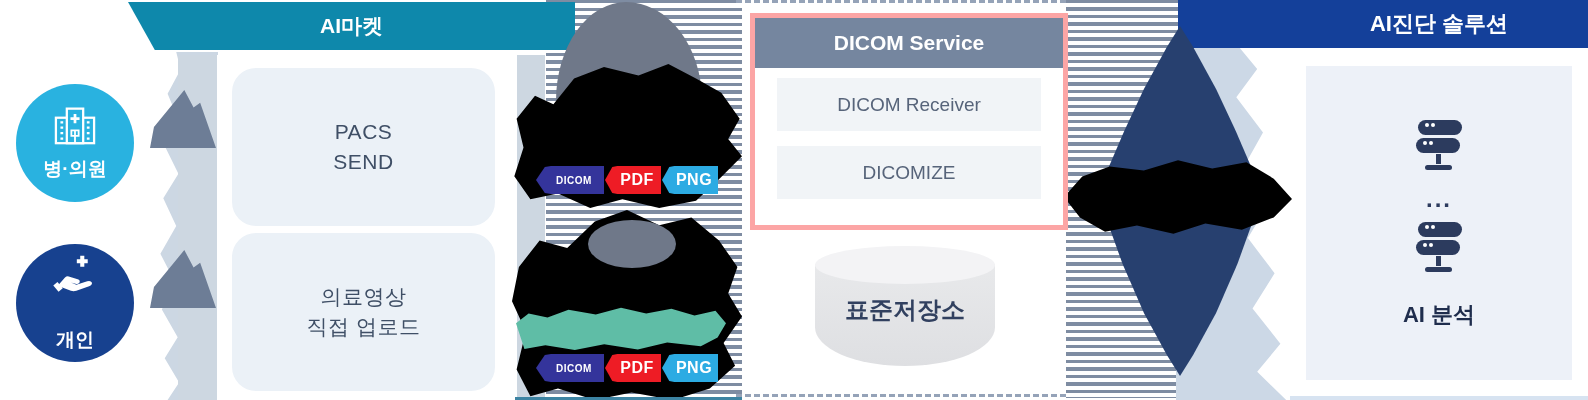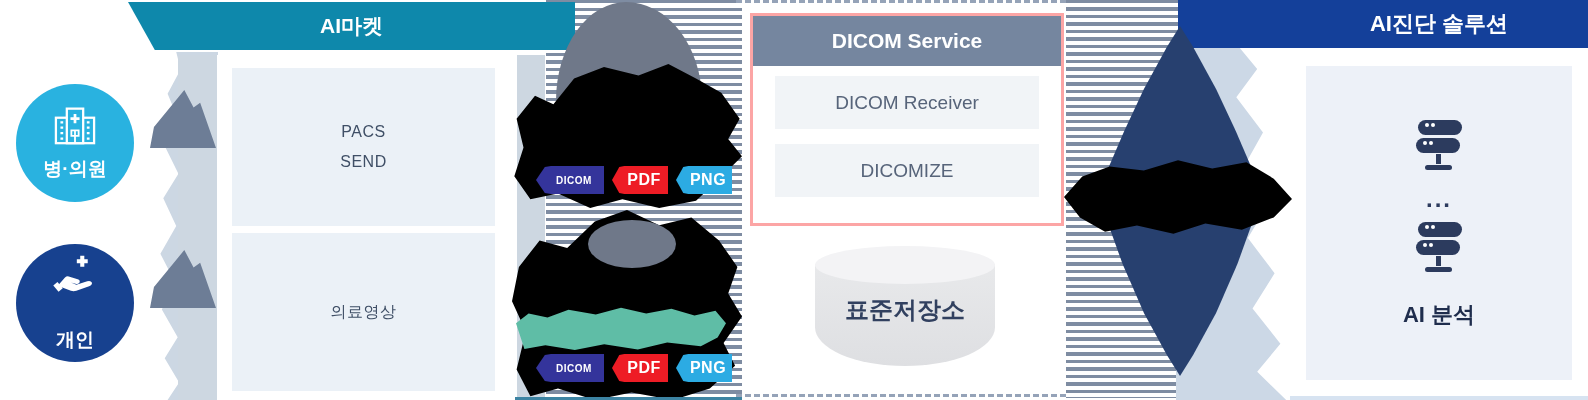--- a/index.html
+++ b/index.html
@@ -28,49 +28,49 @@
   .hdr-teal{background:#0e88ab;color:#fff;font-weight:bold;font-size:21px;z-index:2;
     display:flex;align-items:center;justify-content:center;
     clip-path:polygon(0 0,100% 0,100% 100%,6% 100%);}
   .hdr-navy{background:#14409a;z-index:2;}
   .hdr-navy-label{color:#fff;font-weight:bold;font-size:22px;display:flex;align-items:center;justify-content:center;height:100%;}
 
   
   .panel-gray{background:#cdd7e1;z-index:2;}
   .panel-white{background:#ffffff;z-index:2;}
   .lightbox{background:#ebf1f7;z-index:3;display:flex;flex-direction:column;align-items:center;justify-content:center;
-            color:#3f4f66;font-size:16px;line-height:30px;letter-spacing:0.5px;}
+            color:#3f4f66;font-size:21px;line-height:30px;letter-spacing:0.5px;border-radius:24px;}
 
   
   .dome{background:#6f7889;border-radius:48% 52% 0 0 / 95% 95% 0 0;z-index:3;}
   .blob{background:#000;z-index:4;}
   .blob1{clip-path:polygon(2% 38%,10% 22%,18% 28%,27% 10%,40% 2%,55% 8%,68% 0%,80% 10%,91% 20%,99% 38%,94% 52%,100% 64%,90% 80%,80% 95%,64% 100%,48% 94%,34% 100%,20% 90%,8% 94%,1% 78%,5% 58%);}
   .blob2{clip-path:polygon(3% 30%,12% 16%,24% 20%,36% 6%,50% 0%,64% 8%,78% 4%,90% 16%,98% 30%,94% 44%,100% 56%,92% 70%,97% 82%,86% 94%,70% 100%,52% 96%,36% 100%,20% 94%,8% 98%,2% 84%,6% 64%,0% 48%);}
   .gray-ellipse{background:#6f7889;border-radius:50%;z-index:5;}
   .teal-ragged{background:#5fbda6;z-index:5;
     clip-path:polygon(0 40%,6% 20%,15% 28%,25% 12%,38% 22%,50% 8%,62% 20%,74% 10%,85% 24%,95% 14%,100% 40%,96% 70%,88% 88%,72% 80%,58% 95%,42% 84%,28% 96%,14% 86%,4% 94%);}
   .diamond{background:#27406f;z-index:3;
     clip-path:polygon(50% 0,58% 6%,72% 18%,84% 30%,95% 42%,98% 48%,95% 55%,85% 68%,72% 82%,58% 94%,50% 100%,42% 94%,28% 82%,15% 68%,5% 55%,2% 48%,5% 42%,16% 30%,28% 18%,42% 6%);}
   .blackband{background:#000;z-index:4;
     clip-path:polygon(0 50%,8% 30%,20% 20%,35% 24%,50% 14%,65% 22%,80% 16%,92% 32%,100% 52%,92% 70%,78% 82%,62% 76%,48% 86%,32% 78%,18% 84%,7% 70%);}
 
   
-  .badge-row{display:flex;gap:8px;z-index:5;}
+  .badge-row{display:flex;gap:1px;z-index:5;}
   .badge{height:28px;display:flex;align-items:center;justify-content:center;color:#fff;font-weight:bold;
          font-size:16px;letter-spacing:0.5px;clip-path:polygon(0 50%,13% 4%,22% 0,100% 0,100% 100%,22% 100%,13% 96%);
          padding-left:8px;}
   .badge-dicom{background:#34349b;width:60px;font-size:10px;}
   .badge-pdf{background:#ee1c25;width:48px;}
   .badge-png{background:#2cabe3;width:48px;}
 
   
   .dash-h{border-top:3px dashed #95a3b8;z-index:4;height:0;}
 
   
-  .dicom-box{background:#ffffff;border:3px solid #fca5a5;z-index:5;}
+  .dicom-box{background:#ffffff;border:5px solid #fca5a5;z-index:5;}
   .dicom-hdr{background:#75869f;color:#fff;font-weight:bold;font-size:21px;
              display:flex;align-items:center;justify-content:center;height:50px;}
   .dicom-item{background:#f1f4f7;color:#57647a;font-size:19px;display:flex;align-items:center;justify-content:center;
               height:53px;margin:0 22px;}
 
   
   .cyl{z-index:5;}
   .cyl-body{position:absolute;left:0;top:18px;width:180px;height:102px;
             background:linear-gradient(180deg,#e8e9eb 0%,#dedfe2 100%);
             border-radius:0 0 50% 50% / 0 0 38% 38%;}
@@ -127,20 +127,21 @@
     <span>AI마켓</span>
   </div>
   <div class="abs panel-gray" style="left:178px;top:55px;width:367px;height:345px;"></div>
   <div class="abs panel-white" style="left:217px;top:55px;width:300px;height:345px;"></div>
   <div class="abs lightbox" style="left:232px;top:68px;width:263px;height:158px;">
     <span>PACS</span>
     <span>SEND</span>
   </div>
   <div class="abs lightbox" style="left:232px;top:233px;width:263px;height:158px;">
     <span>의료영상</span>
+    <span>직접 업로드</span>
   </div>
 
   <div class="abs dome" style="left:556px;top:2px;width:146px;height:104px;"></div>
   <div class="abs blob blob1" style="left:512px;top:64px;width:230px;height:144px;"></div>
   <div class="abs badge-row" style="left:536px;top:166px;">
     <div class="badge badge-dicom">
       <span>DICOM</span>
     </div>
     <div class="badge badge-pdf">
       <span>PDF</span>

